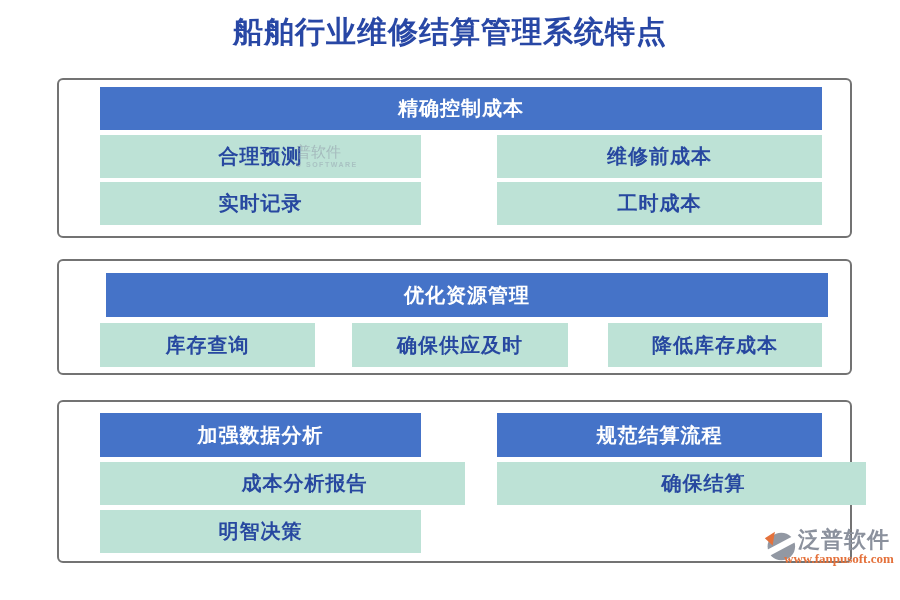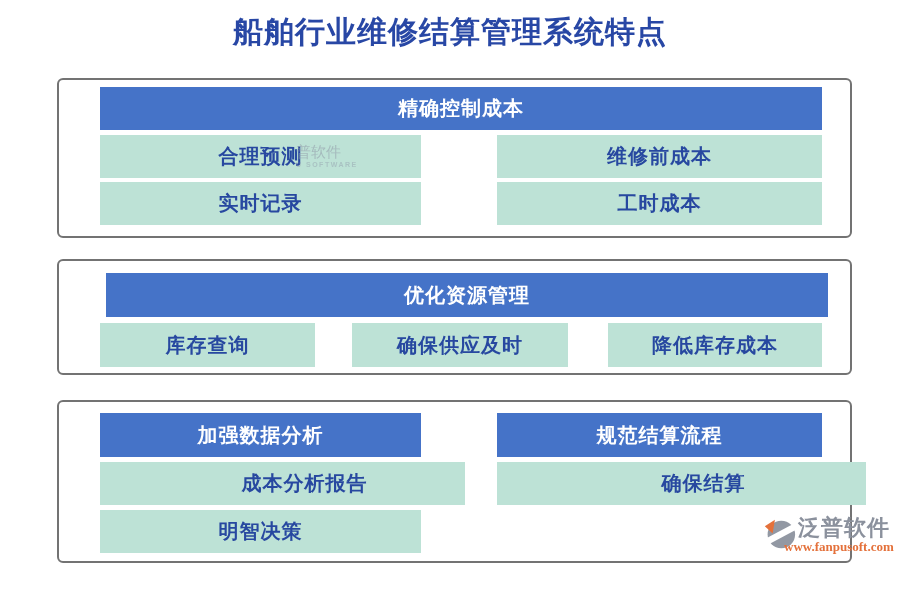--- a/index.html
+++ b/index.html
@@ -71,21 +71,21 @@
     display: flex; flex-direction: column;
     pointer-events: none;
     line-height: 1;
     letter-spacing: 0;
   }
   .wm-l1 { font-size: 15px; font-weight: normal; color: rgba(145,155,170,0.55); white-space: nowrap; }
   .wm-l2 { font-size: 7px;  font-weight: bold; color: rgba(145,155,170,0.45); letter-spacing: 1.5px; margin-top: 2px; white-space: nowrap; }
   
   .logo {
     position: absolute;
-    left: 763px; top: 516px;
+    left: 763px; top: 528px;
     display: flex; align-items: flex-start;
   }
   .logo-icon { width: 33px; height: 33px; margin-top: 2px; }
   .logo-txt  { display: flex; flex-direction: column; margin-left: 2px; }
   .brand {
     font-size: 22px; font-weight: bold;
     color: #8B919D; letter-spacing: 1px;
     line-height: 1.1; white-space: nowrap;
   }
   .url {

